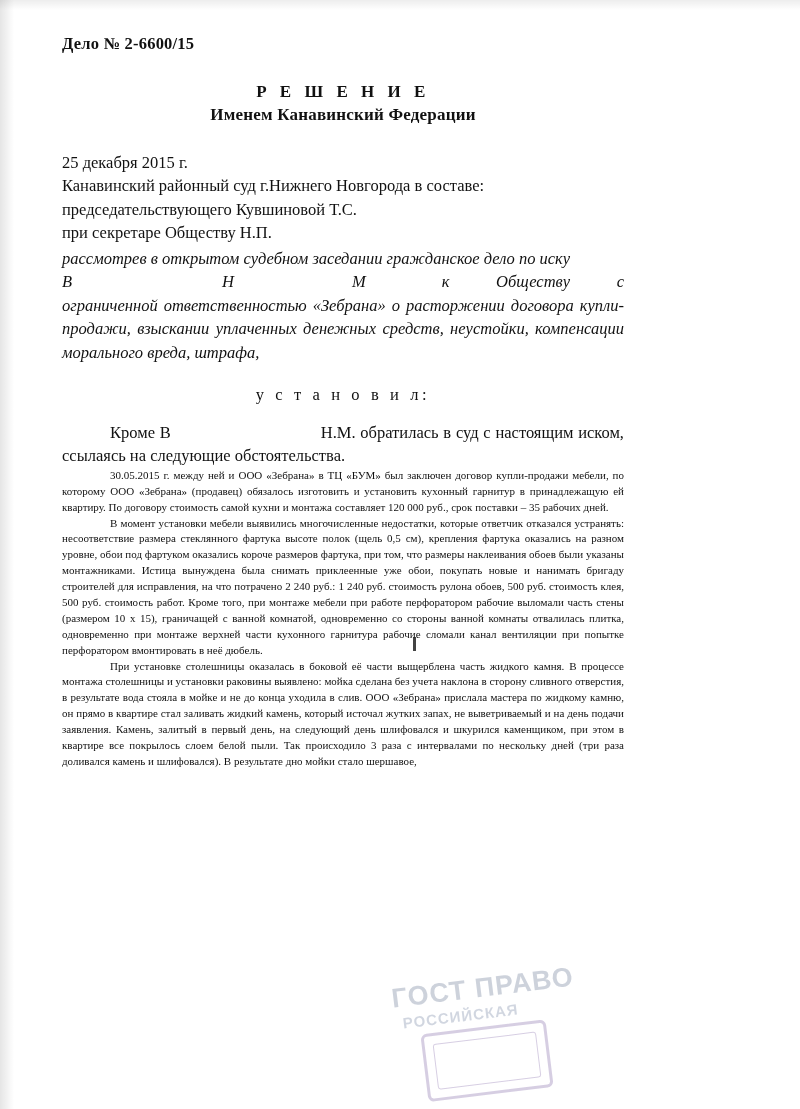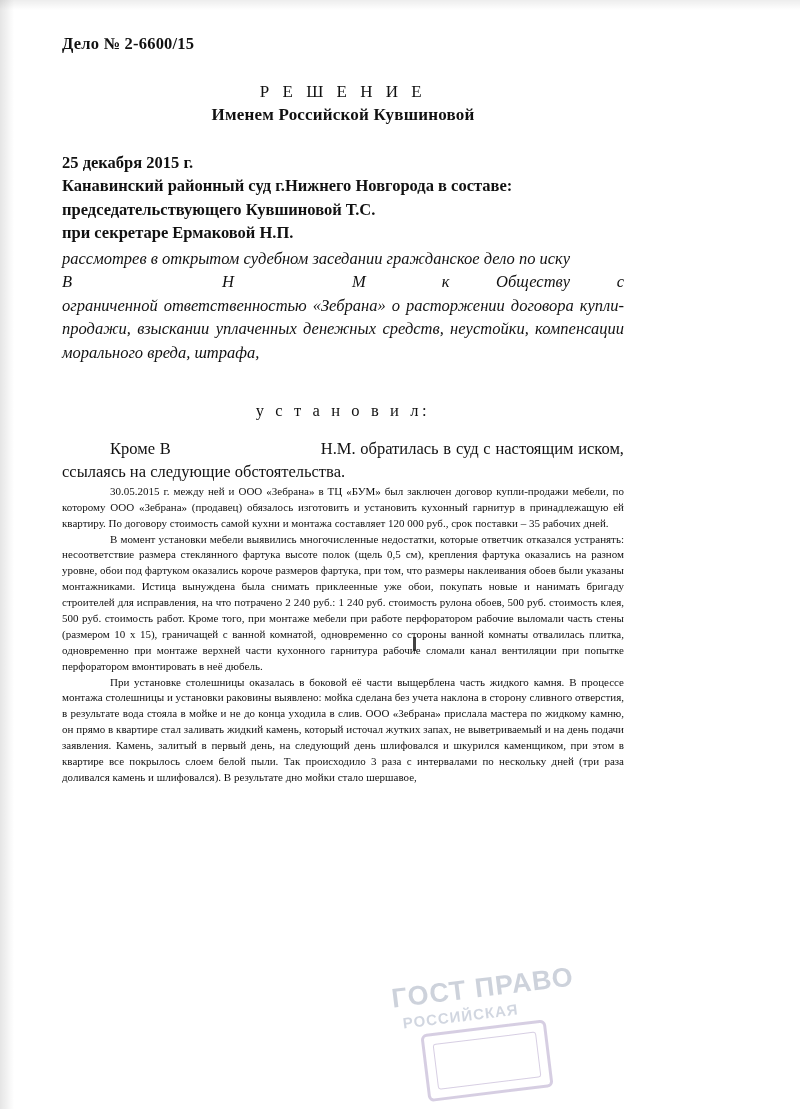--- a/index.html
+++ b/index.html
@@ -26,36 +26,35 @@
     font-weight: bold;
     font-size: 16.5px;
     letter-spacing: 0.2px;
     margin: 0 0 28px 0;
   }
   .title-block {
     text-align: center;
     margin: 0 0 26px 0;
   }
   .title-main {
-    font-weight: normal;
+    font-weight: bold;
     font-size: 17px;
     letter-spacing: 4.5px;
     margin: 0 0 3px 0;
   }
   .title-sub {
     font-weight: bold;
     font-size: 17px;
     letter-spacing: 0.2px;
     margin: 0;
   }
   .meta-line {
     font-size: 16.5px;
     line-height: 1.42;
     margin: 0;
-    font-weight: bold;
   }
   .meta-block {
     margin-bottom: 2px;
   }
   .just {
     text-align: justify;
     text-justify: inter-word;
     font-size: 16.5px;
     line-height: 1.43;
     margin: 0;
@@ -66,21 +65,21 @@
     text-justify: inter-word;
     font-size: 11px;
     line-height: 1.445;
     margin: 0;
     text-indent: 48px;
   }
   .ustanovil {
     text-align: center;
     font-size: 16.5px;
     letter-spacing: 3.6px;
-    margin: 36px 0 16px 0;
+    margin: 20px 0 16px 0;
   }
   .plaintiff-line {
     text-align: justify;
     text-justify: inter-word;
     font-size: 16.5px;
     line-height: 1.43;
     margin: 0;
     text-indent: 48px;
   }
   .gap-name {
@@ -171,28 +170,28 @@
 </style>
 </head>
 <body>
 
 <div class="page">
 
   <div class="case-no">Дело № 2-6600/15</div>
 
   <div class="title-block">
     <div class="title-main">Р Е Ш Е Н И Е</div>
-    <div class="title-sub">Именем Российской Кувшиновой</div>
+    <div class="title-sub">Именем Канавинский Федерации</div>
   </div>
 
   <div class="meta-block">
     <p class="meta-line">25 декабря 2015 г.</p>
     <p class="meta-line">Канавинский районный суд г.Нижнего Новгорода в составе:</p>
     <p class="meta-line">председательствующего Кувшиновой Т.С.</p>
-    <p class="meta-line">при секретаре Ермаковой Н.П.</p>
+    <p class="meta-line">при секретаре Обществу Н.П.</p>
   </div>
 
   <p class="just">рассмотрев   в   открытом   судебном   заседании   гражданское   дело   по   иску</p>
   <p class="just">
     <span>В</span><span class="gap-name2"></span><span>Н</span><span class="gap-name3"></span><span>М</span><span class="gap-name"></span><span>к Обществу с ограниченной ответственностью «Зебрана»  о  расторжении  договора  купли-продажи,  взыскании  уплаченных денежных средств, неустойки, компенсации морального вреда, штрафа,</span>
   </p>
 
   <div class="ustanovil">у с т а н о в и л:</div>
 
   <p class="plaintiff-line">

